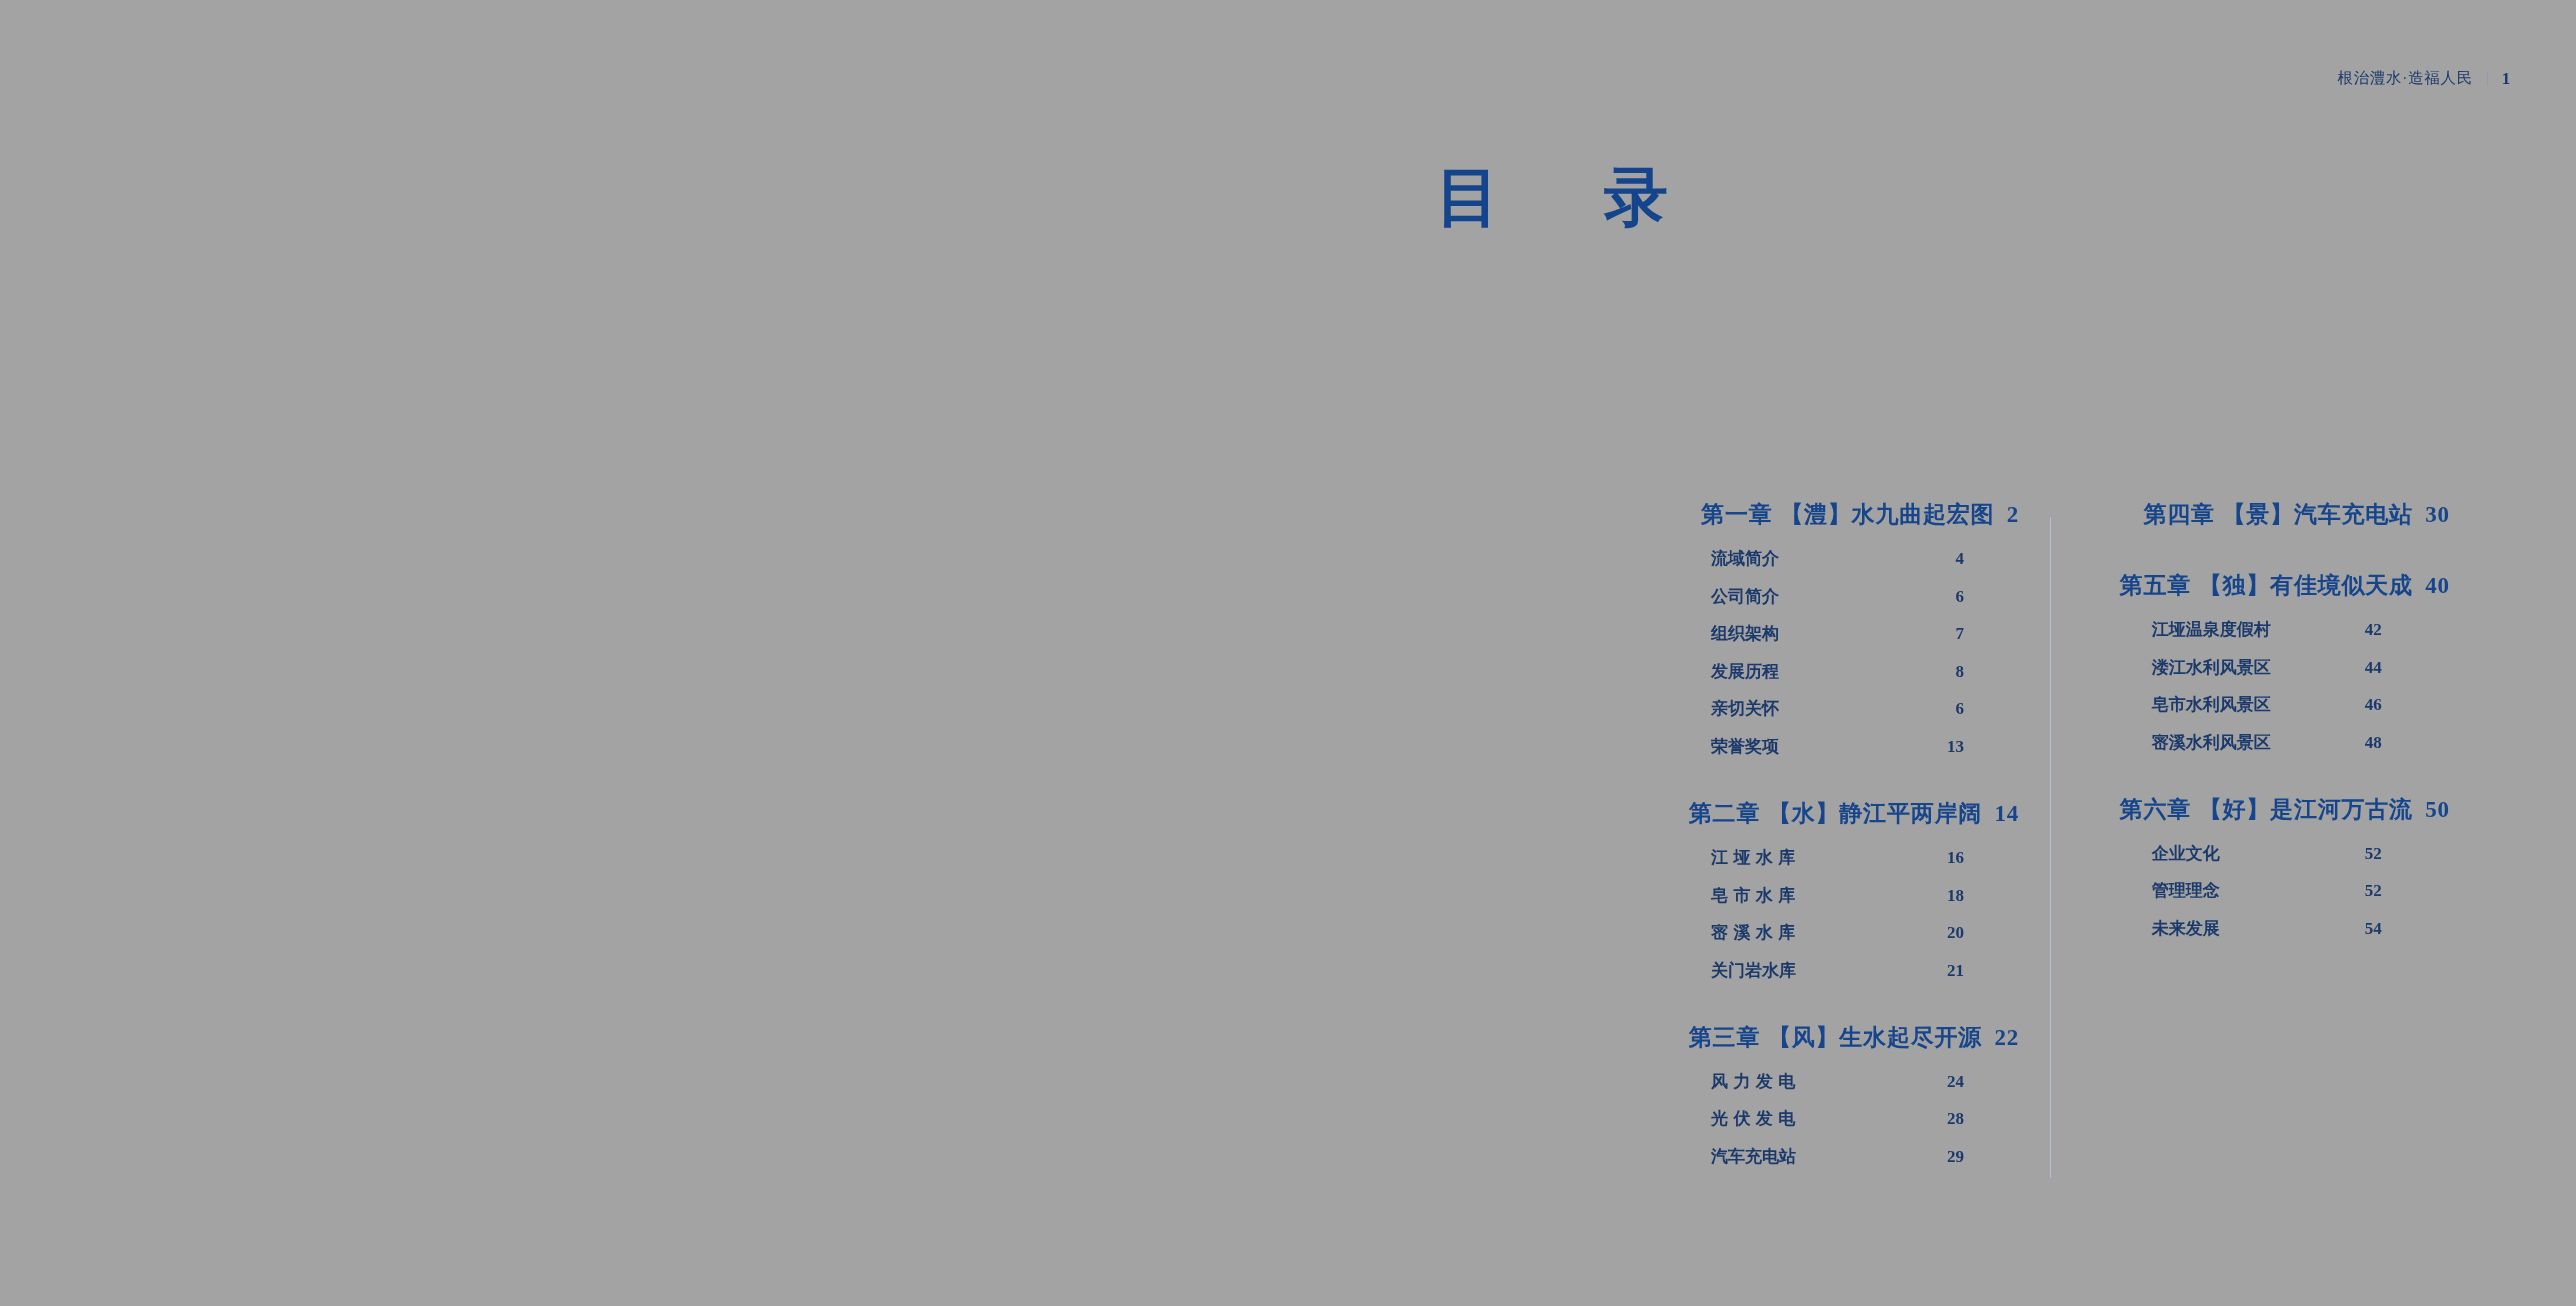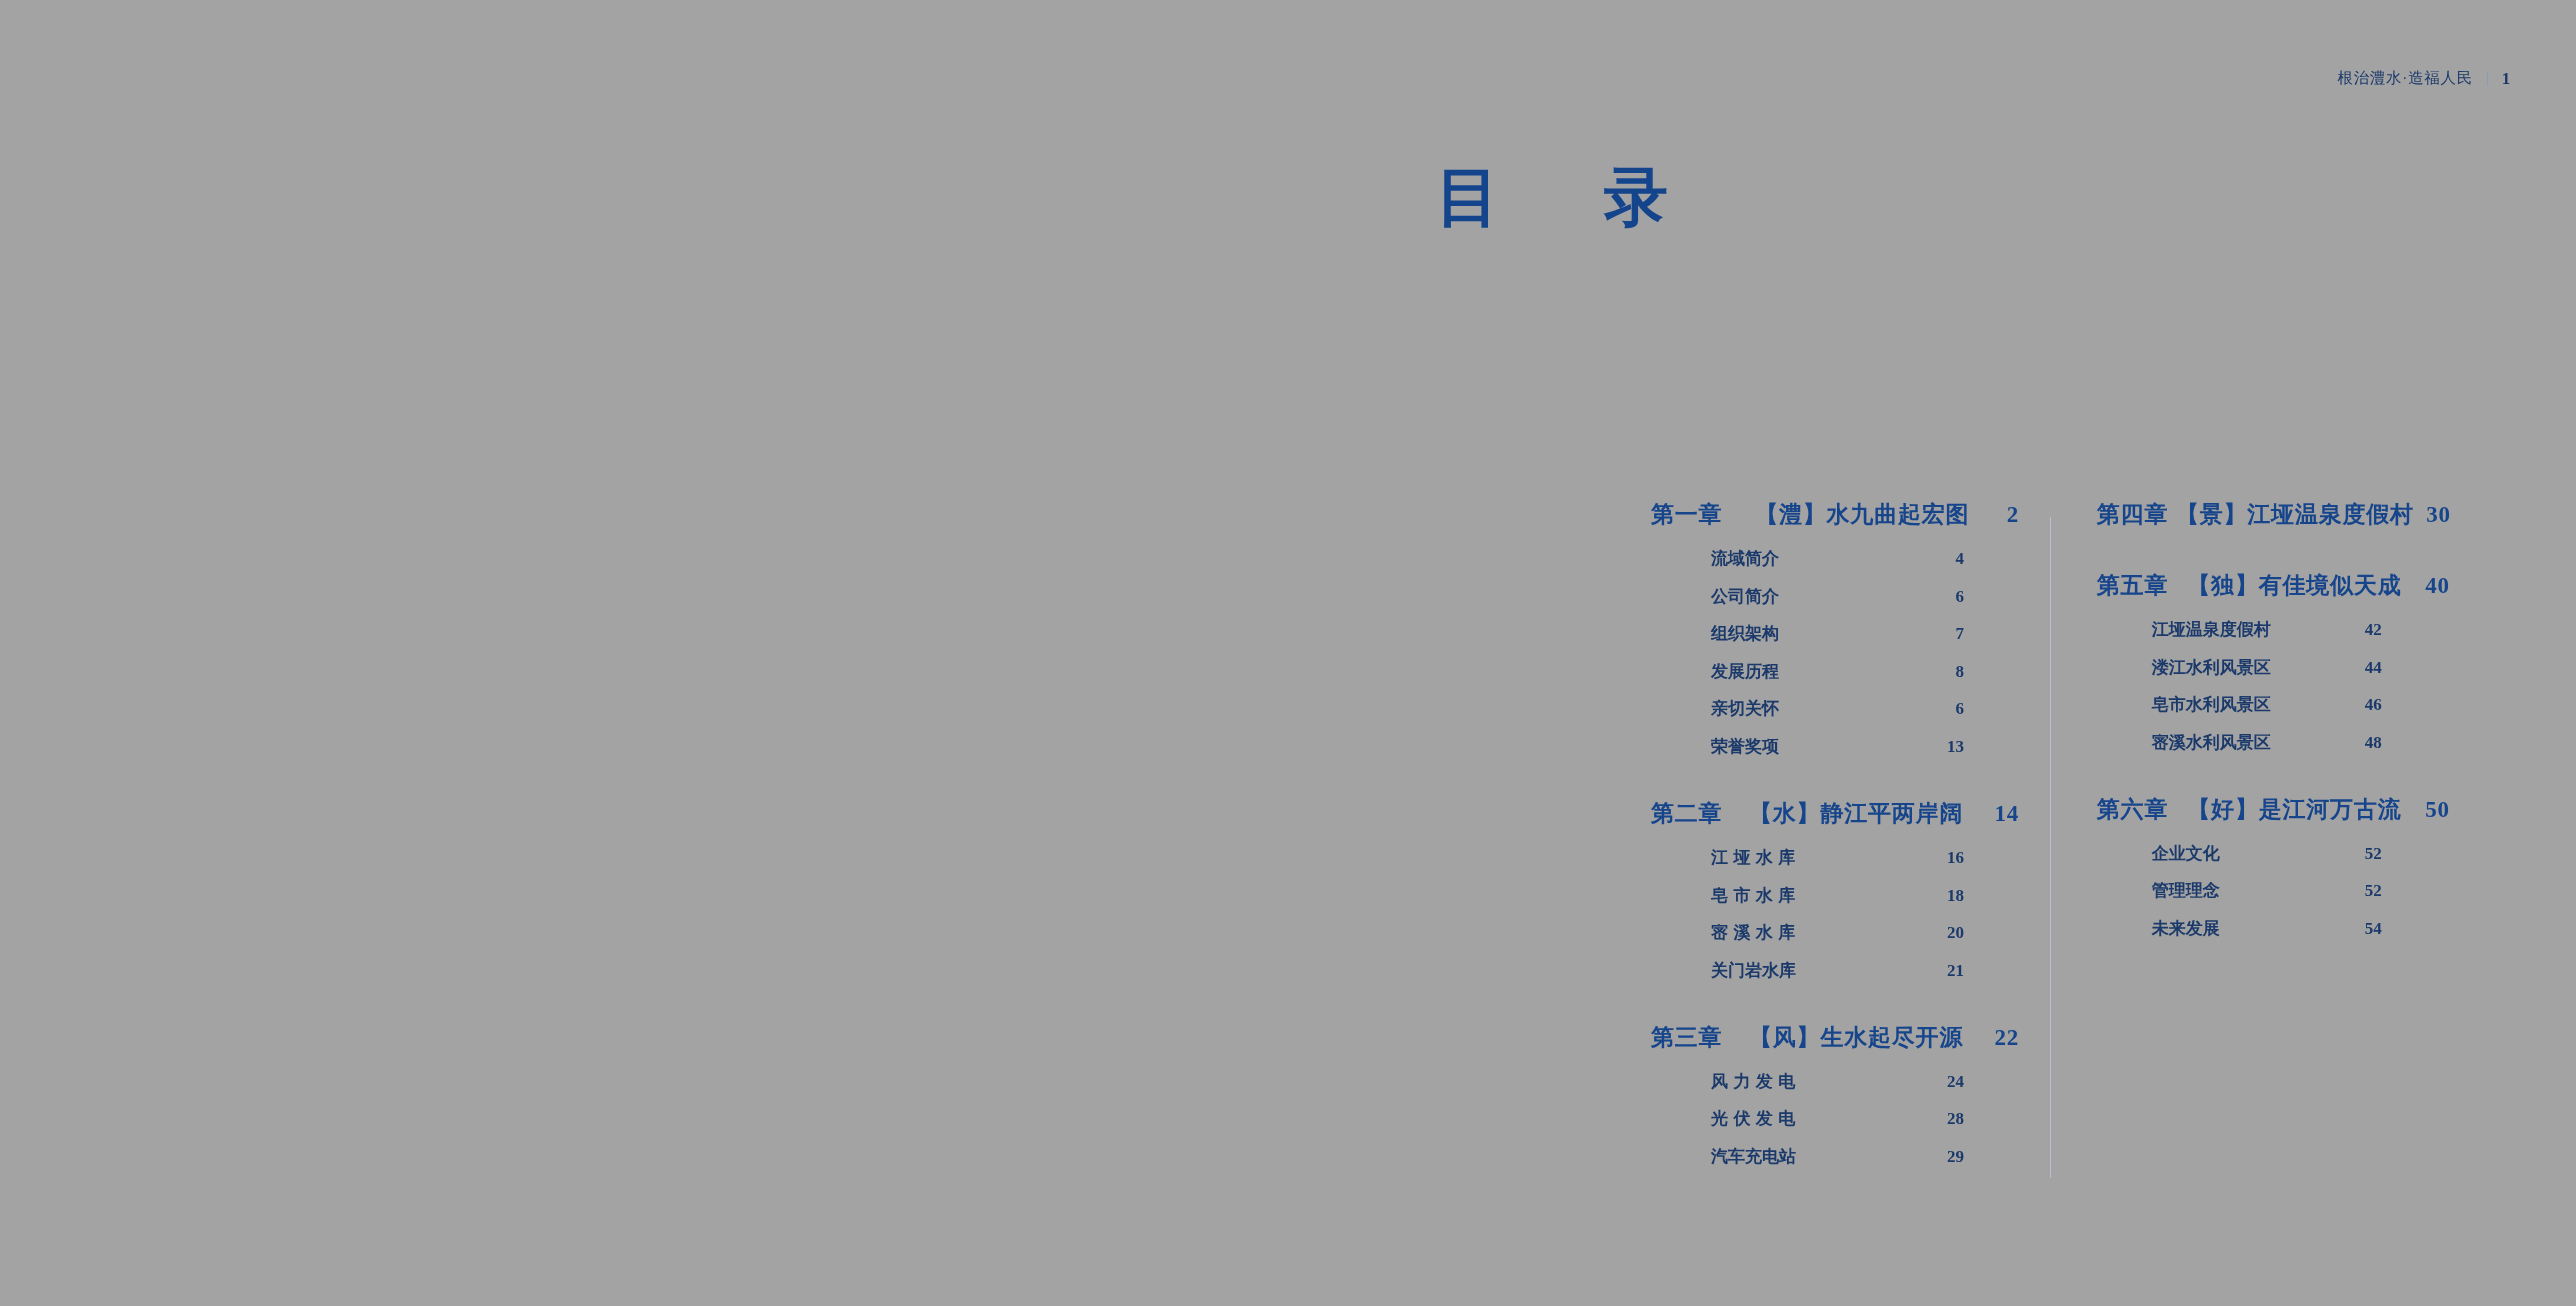--- a/index.html
+++ b/index.html
@@ -83,21 +83,21 @@
   }
 
   .chapter {
     margin-bottom: 40px;
   }
   .chapter:last-child { margin-bottom: 0; margin-top: 39px; }
 
   .chapter-head {
     display: flex;
     align-items: baseline;
-    justify-content: space-between;
+    justify-content: flex-end;
     font-size: 23px;
     font-weight: bold;
     color: #16458c;
     letter-spacing: 0.8px;
     white-space: nowrap;
     margin-bottom: 14px;
   }
   .chapter-head .ch-num { margin-right: 7.7px; }
   .chapter-head .ch-title { }
   .chapter-head .ch-page {
@@ -248,21 +248,21 @@
 
     </div>
 
     <div class="divider"></div>
 
     <div class="col col-right">
 
       <div class="chapter">
         <div class="chapter-head">
           <span class="ch-num">第四章</span>
-          <span class="ch-title">【景】江垭温泉度假村</span>
+          <span class="ch-title">【景】汽车充电站</span>
           <span class="ch-page">30</span>
         </div>
       </div>
 
       <div class="chapter">
         <div class="chapter-head">
           <span class="ch-num">第五章</span>
           <span class="ch-title">【独】有佳境似天成</span>
           <span class="ch-page">40</span>
         </div>

